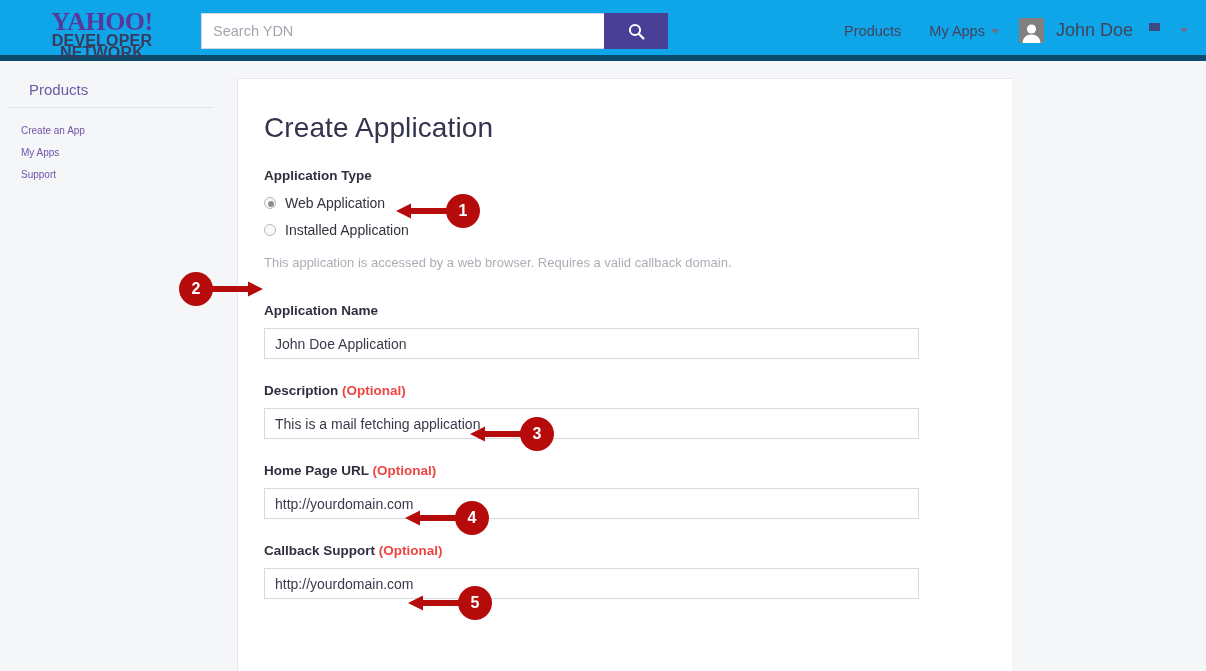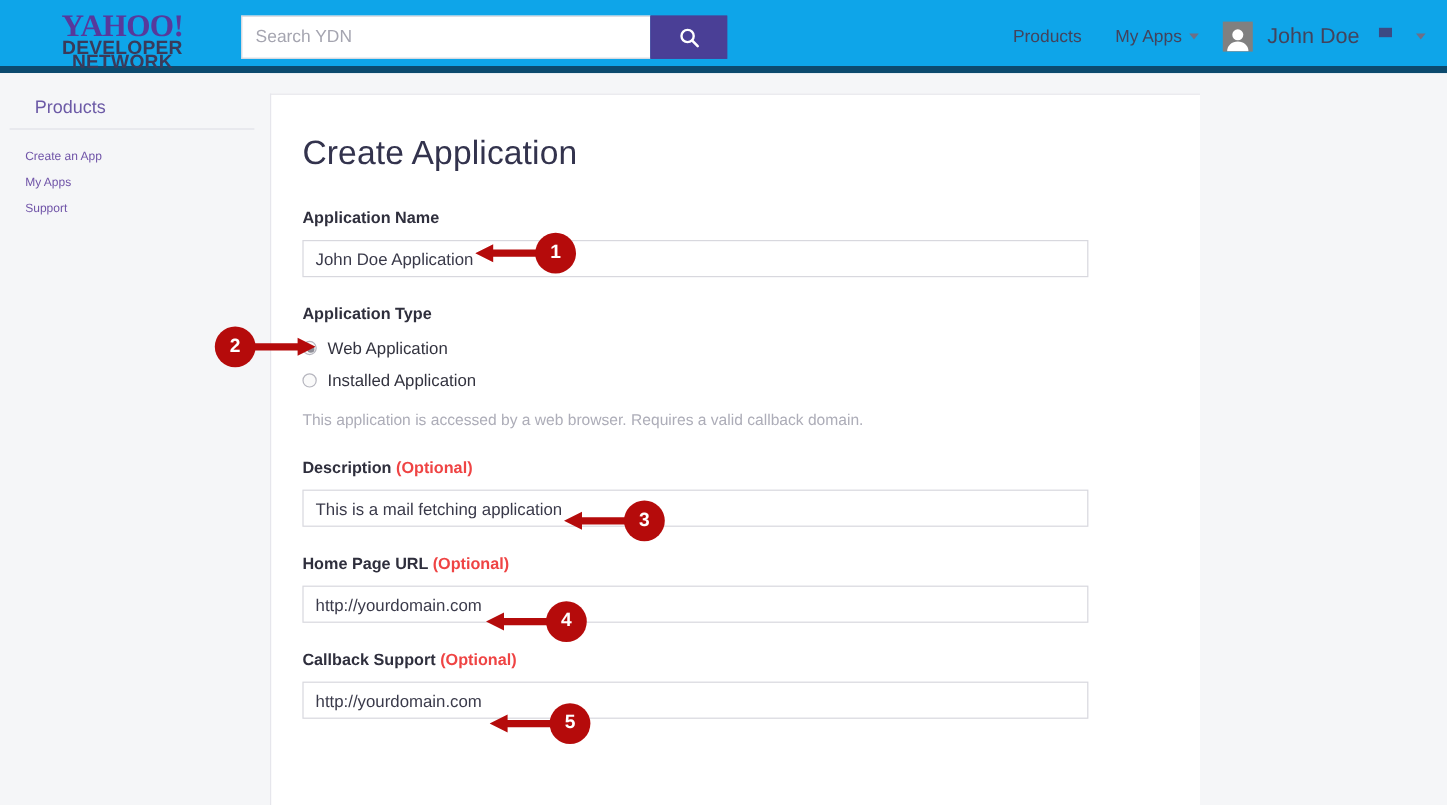--- a/index.html
+++ b/index.html
@@ -43,21 +43,21 @@
     color: #3a3a5a;
     letter-spacing: 0.2px;
     line-height: 12px;
     display: block;
     margin-top: 1px;
   }
 
   .search-wrap {
     position: absolute;
     left: 201px; top: 13px;
-    width: 405px; height: 36px;
+    width: 467px; height: 36px;
     display: flex;
   }
   .search-input {
     flex: 1;
     height: 36px;
     border: 1px solid #d6d6dd;
     border-right: none;
     padding: 0 11px;
     font-size: 14.5px;
     font-family: "Liberation Sans", sans-serif;
@@ -168,21 +168,21 @@
     font-size: 10px;
     color: #7054a8;
     padding: 5.5px 0 5.5px 21px;
     cursor: pointer;
     display: block;
     text-decoration: none;
   }
 
   .content {
     position: absolute;
-    left: 225px; top: 17px;
+    left: 237px; top: 17px;
     width: 775px;
     height: 593px;
     background: #ffffff;
     border-left: 1px solid #e6e6ec;
     border-top: 1px solid #e6e6ec;
     overflow: hidden;
   }
 
   .page-title {
     font-size: 28px;
@@ -343,39 +343,39 @@
       <a class="sidebar-item">My Apps</a>
       <a class="sidebar-item">Support</a>
     </div>
   </div>
 
   <div class="content">
     <h1 class="page-title">Create Application</h1>
 
     <div class="form">
 
-      <div class="group group-first">
-        <label class="field-label">Application Name</label>
-        <input class="txt-input" type="text" value="John Doe Application" style="">
-      </div>
-
       <div class="group">
         <label class="field-label">Application Type</label>
 
         <div class="radio-row">
           <span class="radio checked"></span>
           <span class="radio-label">Web Application</span>
         </div>
 
         <div class="radio-row">
           <span class="radio"></span>
           <span class="radio-label">Installed Application</span>
         </div>
 
         <div class="help-text">This application is accessed by a web browser. Requires a valid callback domain.</div>
+      </div>
+
+      <div class="group group-first">
+        <label class="field-label">Application Name</label>
+        <input class="txt-input" type="text" value="John Doe Application" style="">
       </div>
 
       <div class="group">
         <label class="field-label"><span>Description</span> <span class="optional">(Optional)</span></label>
         <input class="txt-input" type="text" value="This is a mail fetching application" style="">
       </div>
 
       <div class="group">
         <label class="field-label"><span>Home Page URL</span> <span class="optional">(Optional)</span></label>
         <input class="txt-input" type="text" value="http://yourdomain.com" style="">

